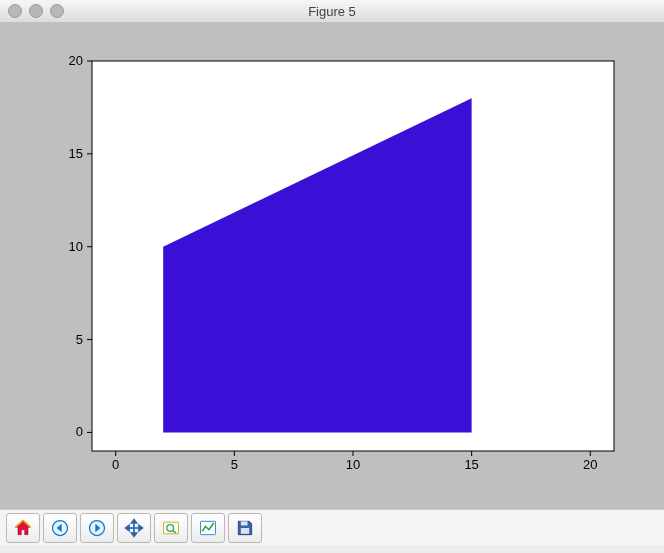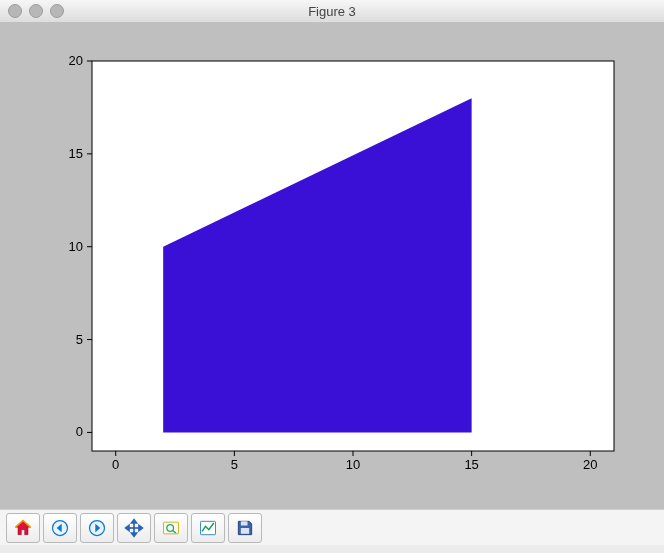--- a/index.html
+++ b/index.html
@@ -84,21 +84,21 @@
 </style>
 </head>
 <body>
 
 <div class="titlebar">
   <div class="traffic-lights">
     <div class="tl"></div>
     <div class="tl"></div>
     <div class="tl"></div>
   </div>
-  <div class="titlebar-title">Figure 3</div>
+  <div class="titlebar-title">Figure 5</div>
 </div>
 
 <div class="figure-wrap">
   <div class="figure-canvas">
     <svg id="plot-svg" width="100%" height="100%" viewBox="0 0 644 466" preserveAspectRatio="none">
 
       <rect id="plot-panel" fill="#ffffff" stroke="#000000" stroke-width="1" x="82" y="28" width="522" height="390"></rect>
 
       <polygon id="plot-poly" stroke="none" fill="#3a0fd6" points="153.1818181818182,399.42857142857144 153.1818181818182,213.7142857142857 461.6363636363636,65.14285714285717 461.6363636363636,399.42857142857144"></polygon>
 

